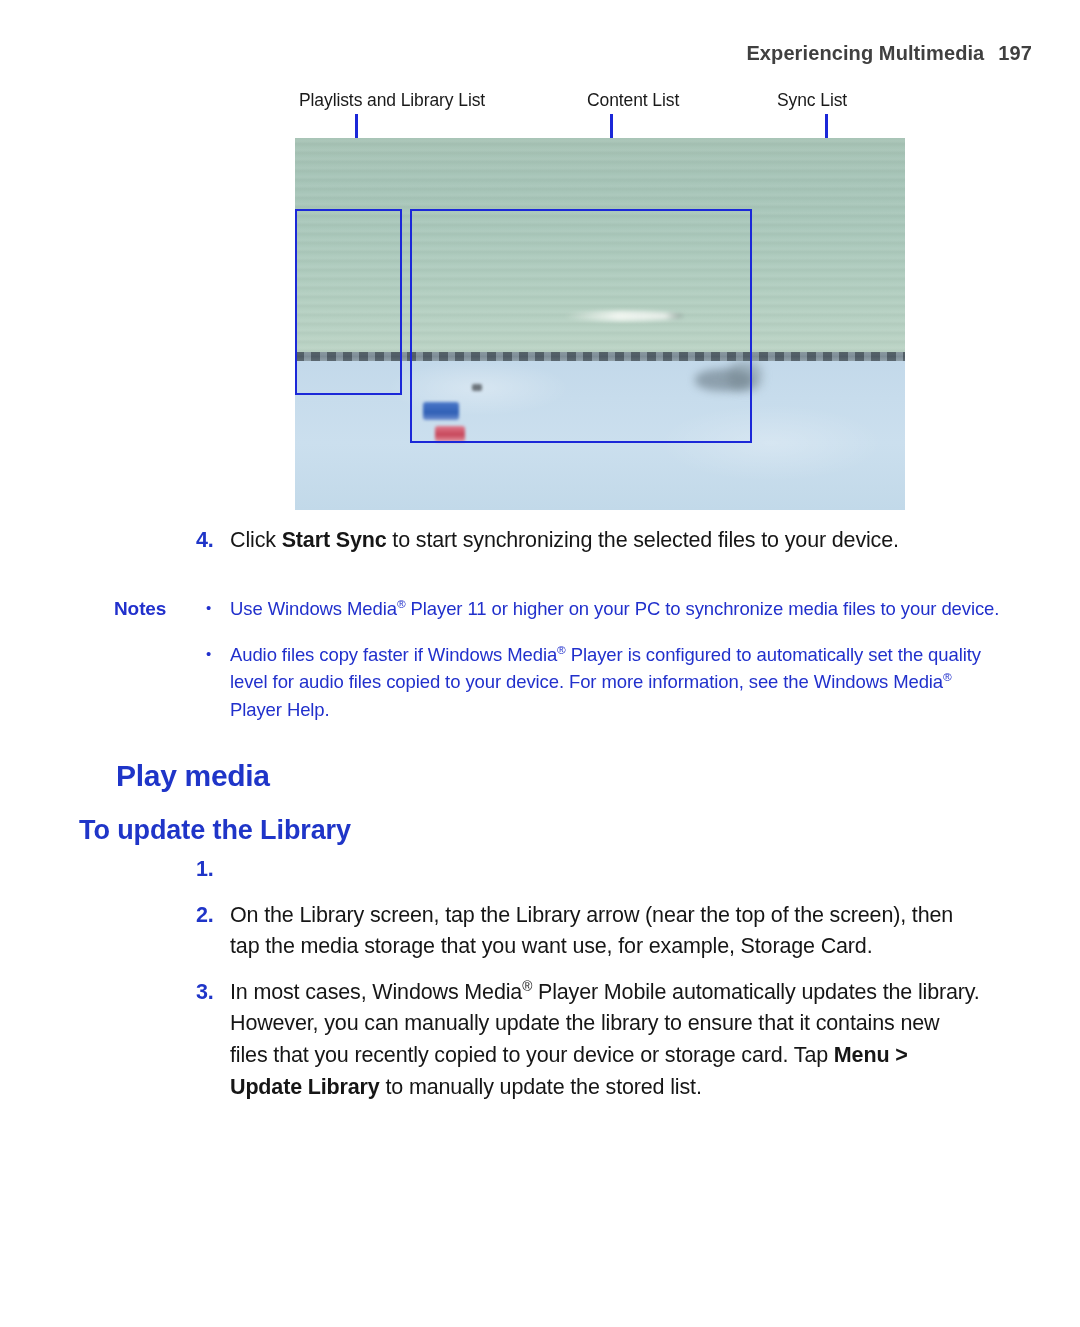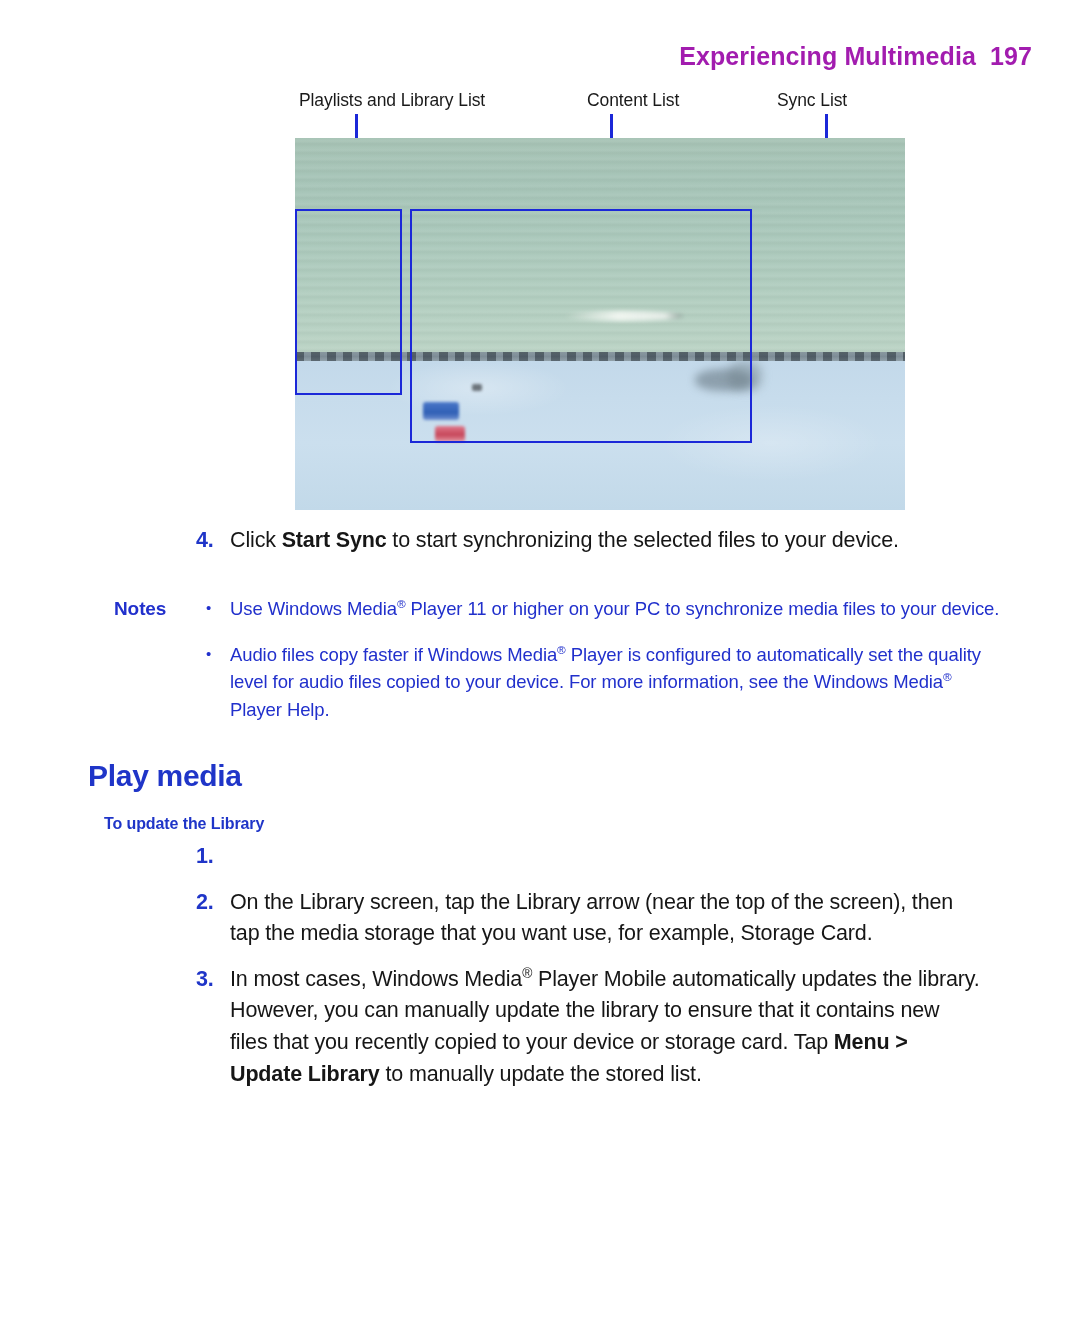--- a/index.html
+++ b/index.html
@@ -14,23 +14,23 @@
     color: #161616;
     position: relative;
     overflow: hidden;
   }
 
   
   .page-header {
     position: absolute;
     top: 42px;
     right: 48px;
-    font-size: 25px;
-    font-weight: bold;
-    color: #a21caf;
+    font-size: 20px;
+    font-weight: bold;
+    color: #404040;
     letter-spacing: 0.1px;
     white-space: nowrap;
   }
   .page-header .pg-num {
     margin-left: 14px;
   }
 
   
   .callout-label {
     position: absolute;
@@ -273,38 +273,38 @@
     flex: 0 0 24px;
     font-size: 15px;
     line-height: 1.75;
   }
   .note-text { flex: 1; }
   .reg { font-size: 0.64em; vertical-align: super; line-height: 0; }
 
   
   .h-section {
     margin-top: 36px;
-    padding-left: 88px;
+    padding-left: 116px;
     font-size: 30px;
     font-weight: bold;
     color: #1f35c8;
     letter-spacing: -0.3px;
   }
   .para {
     margin-top: 8px;
     padding-left: 172px;
     padding-right: 104px;
     font-size: 21.5px;
     line-height: 1.47;
     letter-spacing: -0.15px;
   }
   .h-sub {
     margin-top: 22px;
-    padding-left: 104px;
-    font-size: 16px;
+    padding-left: 79px;
+    font-size: 27px;
     font-weight: bold;
     color: #1f35c8;
     letter-spacing: -0.1px;
   }
   .steps-list { margin-top: 8px; }
   .steps-list .step { margin-bottom: 14px; }
 </style>
 </head>
 <body>
 

